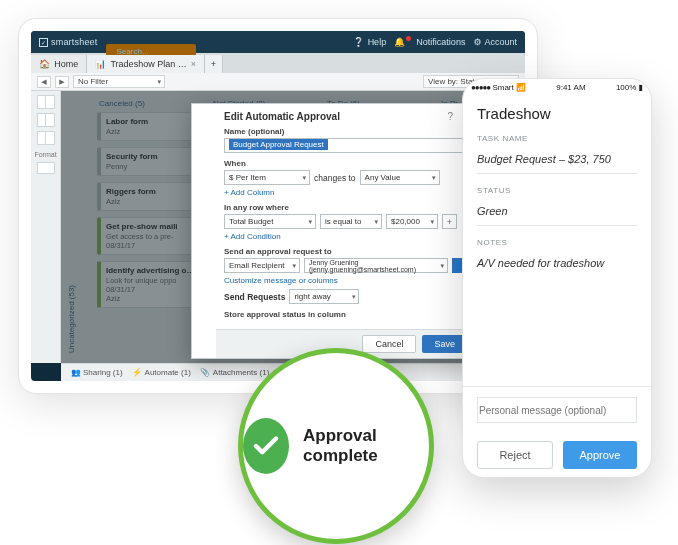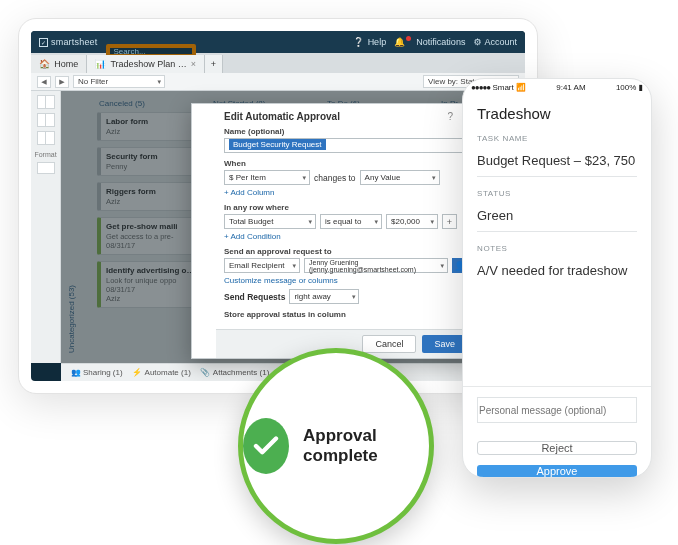--- a/index.html
+++ b/index.html
@@ -5,21 +5,21 @@
   * { box-sizing: border-box; margin: 0; padding: 0; font-family: -apple-system, BlinkMacSystemFont, "Segoe UI", Arial, sans-serif; }
   body { width: 678px; height: 545px; background: #fff; position: relative; overflow: hidden; }
 
   
   .desktop-frame { position: absolute; left: 18px; top: 18px; width: 520px; height: 376px; background:#fff; border-radius: 18px; border:1px solid #e3e3e3; box-shadow: 0 10px 40px rgba(0,0,0,0.12); overflow:hidden; }
   .desktop-screen { position:absolute; left:12px; top:12px; right:12px; bottom:12px; background:#0f2a3a; border-radius:4px; overflow:hidden; }
   .topbar { height:22px; background:#193a4f; color:#cde0ea; display:flex; align-items:center; font-size:9px; padding:0 8px; justify-content:space-between; }
   .topbar-left { display:flex; align-items:center; gap:8px; }
   .topbar .brand { font-weight:500; letter-spacing:0.2px; display:flex; align-items:center; gap:3px;}
   .topbar .brand .sq { width:9px; height:9px; border:1px solid #cde0ea; display:inline-flex; align-items:center; justify-content:center; font-size:6px;}
-  .topbar .search { background:#12303f; border:4px solid #a16207; height:14px; width:90px; border-radius:2px; padding:0 4px; color:#8bb1c1; font-size:8px; display:flex; align-items:center;margin-top:18px;}
+  .topbar .search { background:#12303f; border:7px solid #a16207; height:14px; width:90px; border-radius:2px; padding:0 4px; color:#8bb1c1; font-size:8px; display:flex; align-items:center;margin-top:18px;}
   .topbar-right { display:flex; align-items:center; gap:8px; }
   .topbar-right span { display:flex; align-items:center; gap:3px;}
   .topbar .notif-dot { width:5px; height:5px; background:#e53935; border-radius:50%; position:relative; top:-4px; left:-2px;}
 
   .tabstrip { height:20px; background:#d8dde0; display:flex; align-items:flex-end; font-size:9px; color:#333;}
   .tabstrip .tab { background:#eef1f2; border-right:1px solid #c0c6c9; height:18px; padding:0 8px; display:flex; align-items:center; gap:4px;}
   .tabstrip .tab.home { background:#e8ebec;}
   .tabstrip .tab.add { width:18px; justify-content:center;}
   .tabstrip .close-x { color:#888; font-size:9px;}
 
@@ -83,24 +83,24 @@
   .round-badge .check-circ svg{ width:30px; height:30px; }
   .round-badge .txt{ font-size:17px; font-weight:600; color:#222;}
 
   
   .phone { position:absolute; right:26px; top:78px; width:190px; height:400px; background:#fff; border-radius:22px; border:1px solid #e2e4e5; box-shadow:0 14px 40px rgba(0,0,0,0.18); overflow:hidden;}
   .phone .status { height:16px; display:flex; align-items:center; justify-content:space-between; padding:0 8px; font-size:8px; color:#222;}
   .phone .status .dots{ letter-spacing:-1px;}
   .phone .content{ padding:10px 14px 0;}
   .phone .title { font-size:15px; font-weight:400; color:#222; margin-bottom:12px;}
   .phone .flbl{ font-size:8px; letter-spacing:0.6px; color:#8a9297; margin-bottom:4px;}
-  .phone .field{ border-bottom:1px solid #e2e5e7; padding:6px 0 8px; font-size:13px; color:#333; margin-bottom:12px;}
+  .phone .field{ border-bottom:1px solid #e2e5e7; padding:6px 0 8px; font-size:11px; color:#333; margin-bottom:12px;font-style:italic;}
   .phone .msgsec{ position:absolute; left:0; right:0; bottom:44px; padding:10px 14px; border-top:1px solid #e6e8e9;}
   .phone .msgin{ width:100%; border:1px solid #dfe3e5; height:26px; padding:0 1px; font-size:10px; color:#9aa2a6;}
-  .phone .actbar{ position:absolute; left:0; right:0; bottom:0; height:44px; display:flex; gap:10px; padding:8px 14px;flex-direction:column;}
+  .phone .actbar{ position:absolute; left:0; right:0; bottom:0; height:44px; display:flex; gap:10px; padding:8px 14px;}
   .phone .pbtn{ flex:1; height:28px; border-radius:3px; display:flex; align-items:center; justify-content:center; font-size:11px;}
   .phone .pbtn.reject{ border:1px solid #cfd4d7; color:#555; background:#fff;}
   .phone .pbtn.approve{ background:#3f9ae8; color:#fff;}
 </style>
 </head>
 <body>
 
 <div class="desktop-frame">
   <div class="desktop-screen">
 
@@ -253,21 +253,21 @@
       <div class="mh">
         <span>Edit Automatic Approval</span>
         <span class="mh-r">
           <span>?</span>
           <span>×</span>
         </span>
       </div>
       <div class="body">
         <div class="sec">
           <div class="lbl">Name (optional)</div>
-          <div class="tin"><span class="selected">Budget Security Request</span></div>
+          <div class="tin"><span class="selected">Budget Approval Request</span></div>
         </div>
         <div class="sec">
           <div class="lbl">When</div>
           <div class="row">
             <span class="sel" style="width:86px">$ Per Item</span>
             <span>changes to</span>
             <span class="sel" style="width:80px">Any Value</span>
           </div>
           <div class="link" style="margin-top:3px">+ Add Column</div>
         </div>

